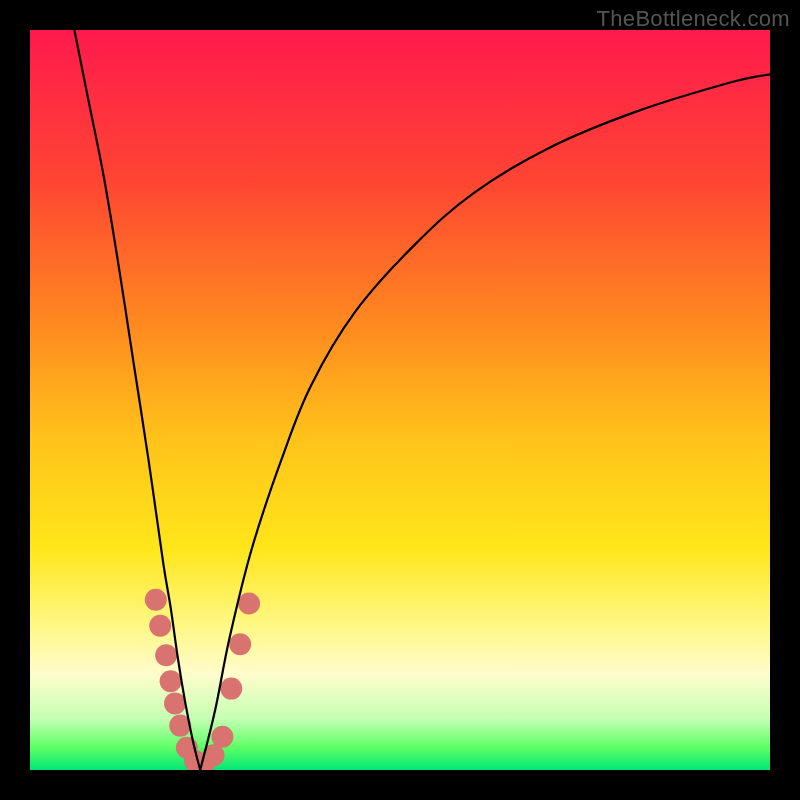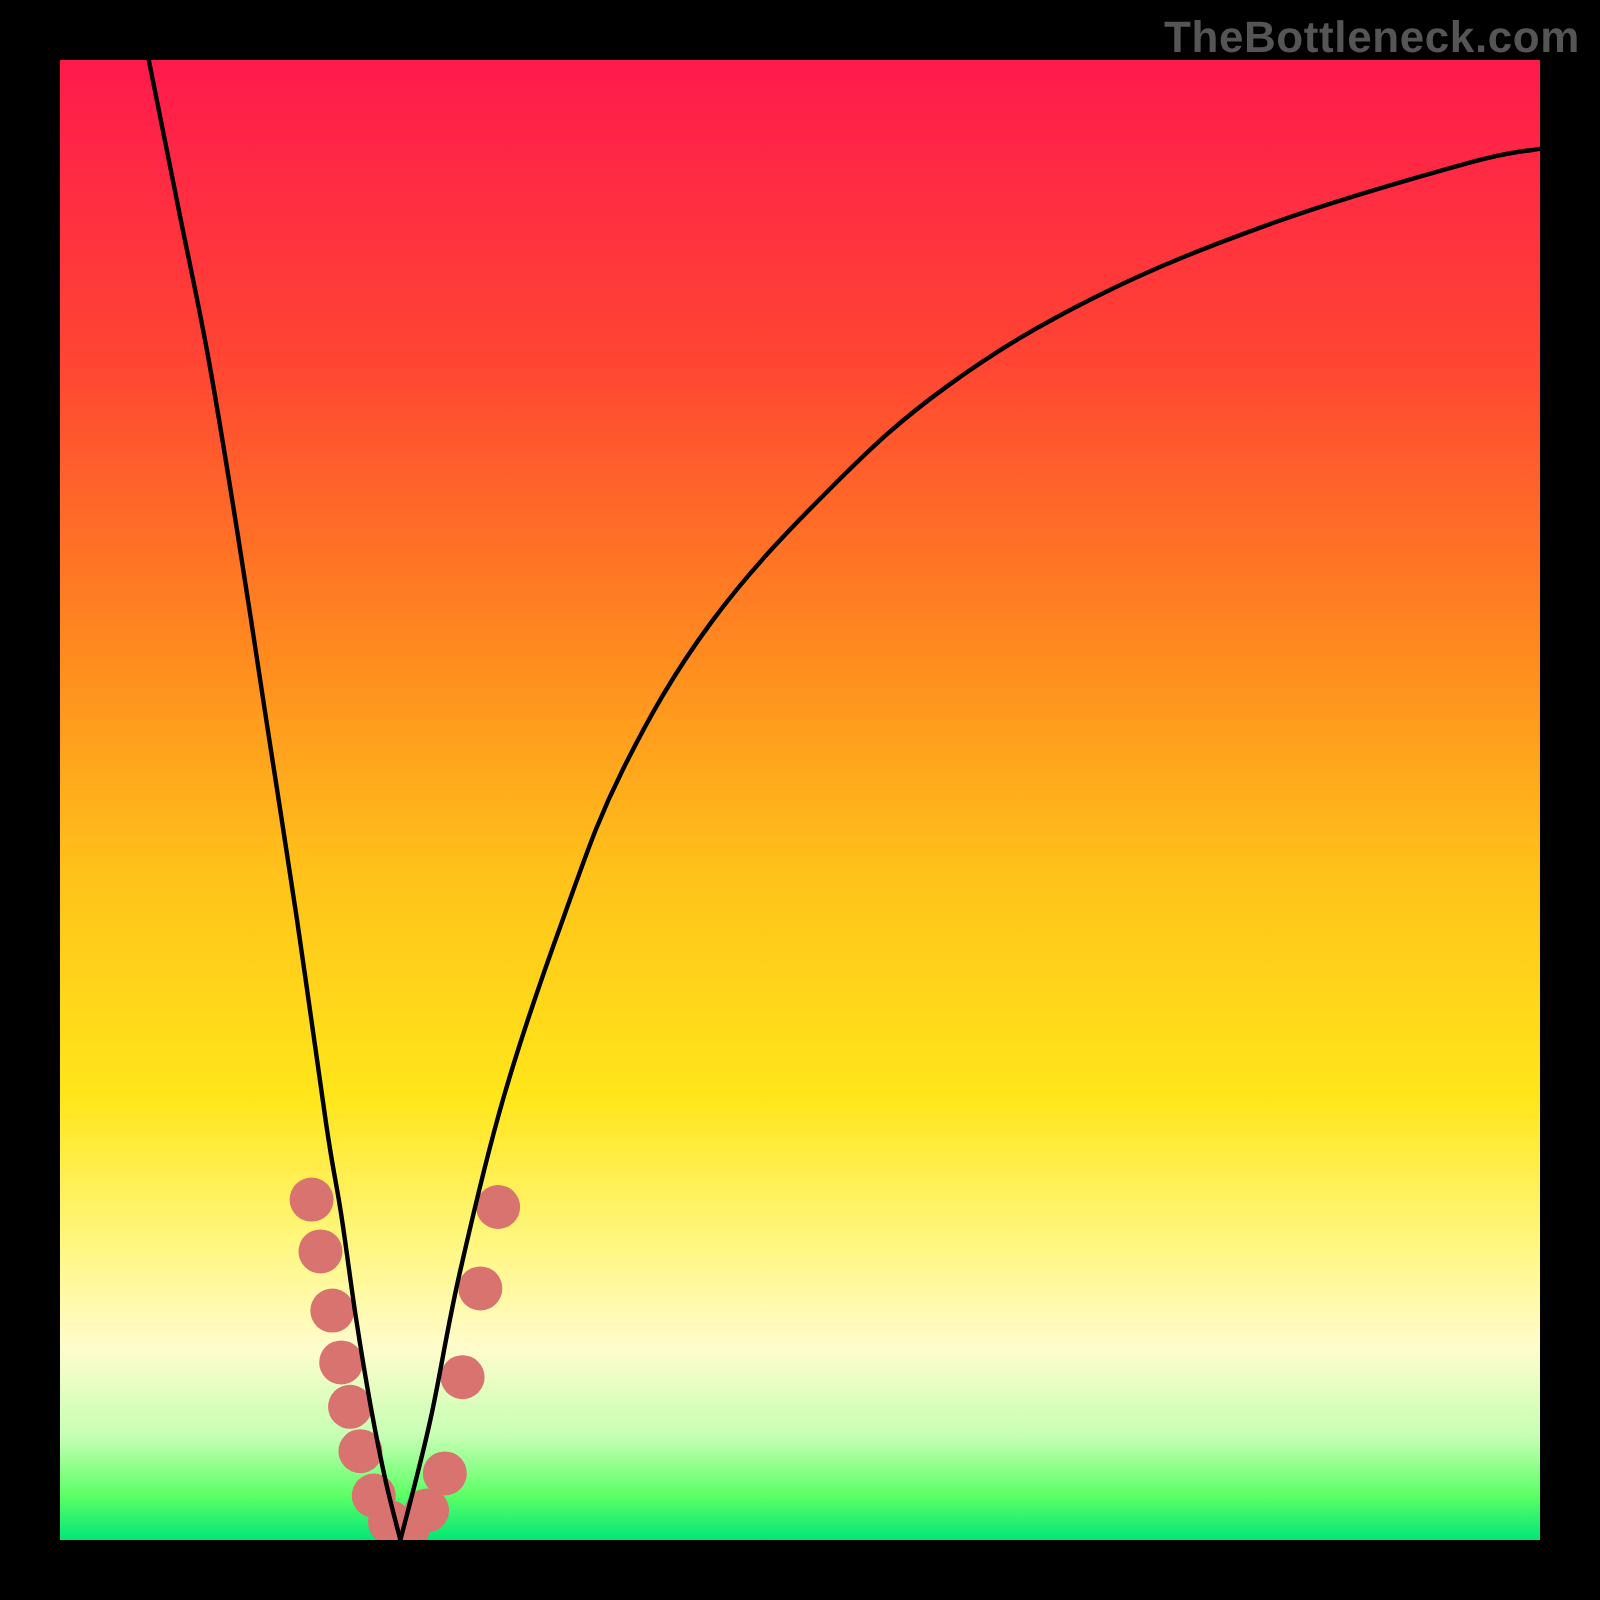--- a/index.html
+++ b/index.html
@@ -28,21 +28,21 @@
   .gradient-bg {
     position: absolute;
     inset: 0;
   }
   .watermark {
     position: absolute;
     top: 6px;
     right: 10px;
     color: #555;
     font-size: 22px;
-    font-weight: 700;
+    font-weight: 400;
     letter-spacing: 0.3px;
     user-select: none;
   }
   svg.curves {
     position: absolute;
     inset: 0;
     width: 100%;
     height: 100%;
   }
 </style>

